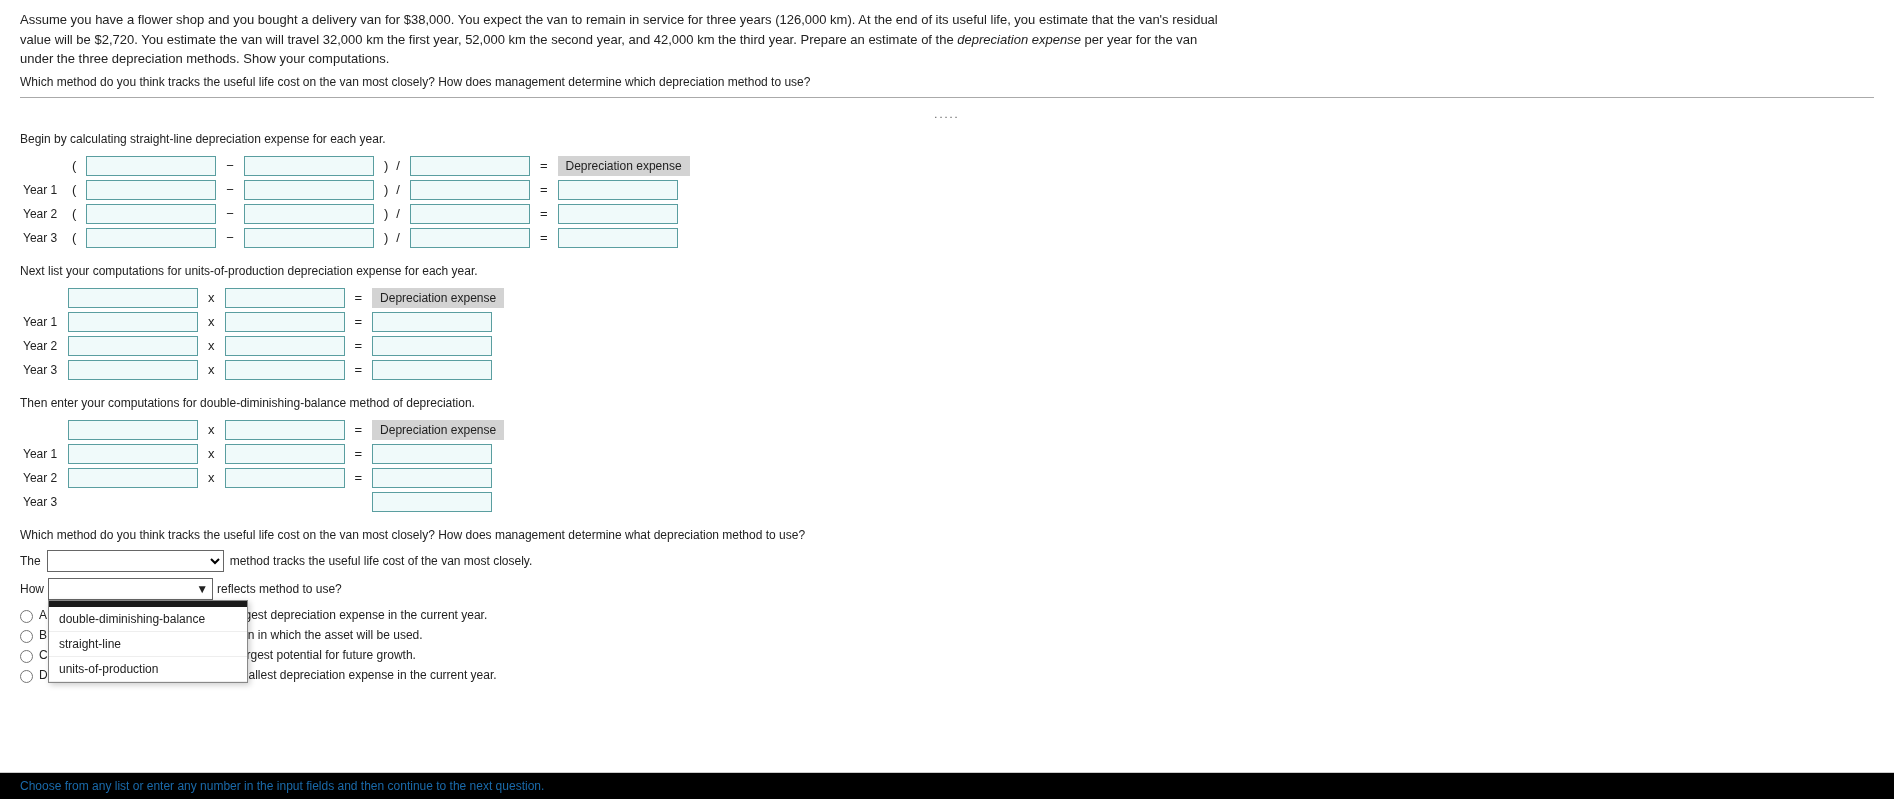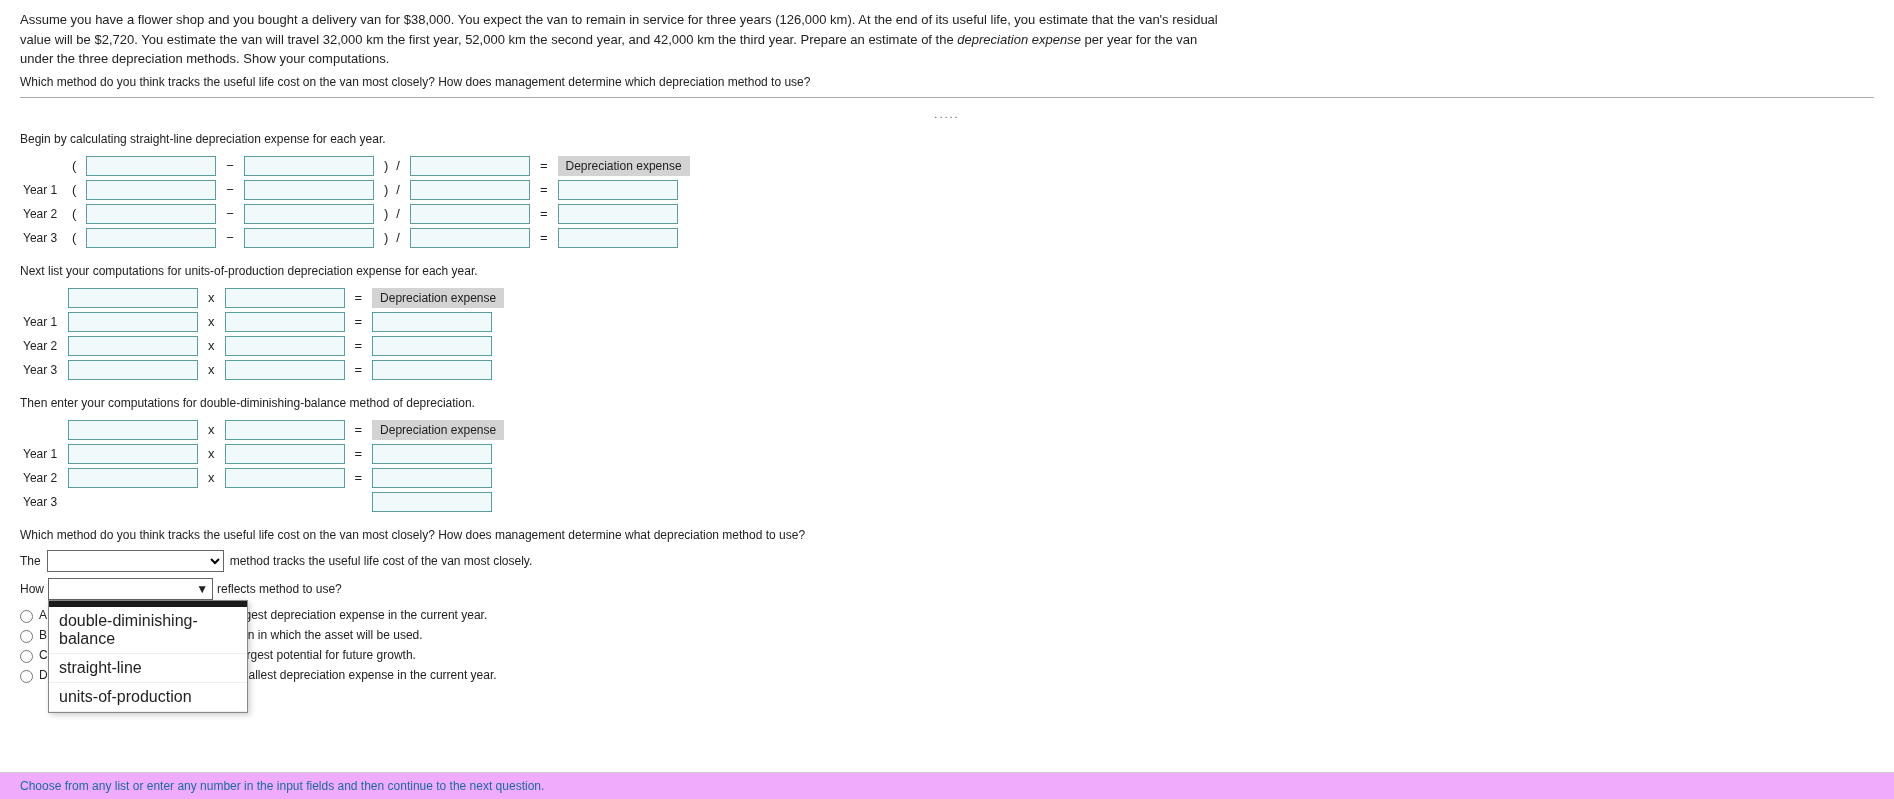--- a/index.html
+++ b/index.html
@@ -125,21 +125,21 @@
       box-shadow: 2px 2px 6px rgba(0,0,0,0.2);
     }
     .dropdown-list-header {
       background: #1a1a1a;
       color: #fff;
       padding: 3px 6px;
       font-size: 12px;
     }
     .dropdown-item {
       padding: 5px 10px;
-      font-size: 16px;
+      font-size: 12px;
       cursor: pointer;
       border-bottom: 1px solid #eee;
     }
     .radio-options {
       margin-top: 6px;
     }
     .radio-row {
       display: flex;
       align-items: flex-start;
       gap: 6px;
@@ -147,21 +147,21 @@
       font-size: 12px;
     }
     .radio-row input[type="radio"] {
       margin-top: 2px;
     }
     .footer-note {
       position: fixed;
       bottom: 0;
       left: 0;
       width: 100%;
-      background: #f0abfc;
+      background: #000000;
       border-top: 1px solid #ccc;
       padding: 6px 20px;
       font-size: 12px;
       color: #1a6aaa;
     }
     .italic { font-style: italic; }
   </style>
 </head>
 <body>
 

